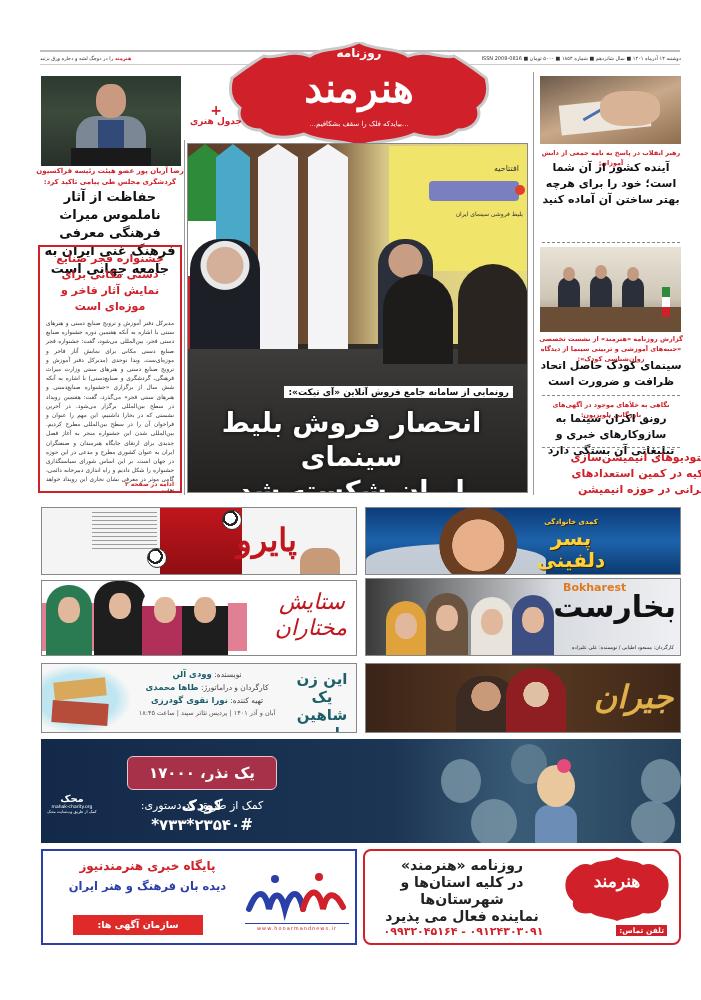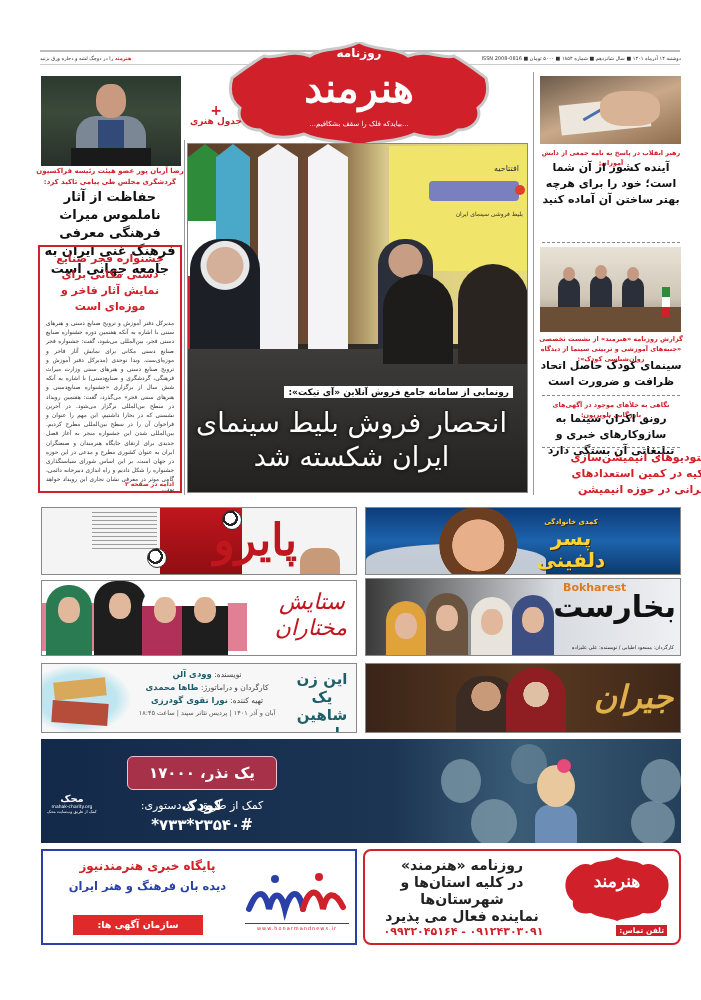--- a/index.html
+++ b/index.html
@@ -46,21 +46,21 @@
   .pm-wall { position: absolute; left: 0; top: 0; width: 341px; height: 200px; background: linear-gradient(90deg,#5a3e2a 0%, #6c4a32 40%, #d8c98a 58%, #e8dd7a 100%); }
   .pm-banner { position: absolute; left: 201px; top: 2px; width: 140px; height: 125px; background: #f0e46a; }
   .pm-banner .t1 { position: absolute; right: 10px; top: 18px; font-size: 8px; color: #333; letter-spacing: 3px; }
   .pm-banner .t2 { position: absolute; right: 10px; top: 35px; width: 90px; height: 20px; background: #7a7fc0; border-radius: 4px; }
   .pm-banner .t2 .dot { position: absolute; right: -6px; top: 4px; width: 10px; height: 10px; border-radius: 50%; background: #e0402a; }
   .pm-banner .t3 { position: absolute; right: 6px; top: 64px; font-size: 6px; color: #333; }
   .pm-flag { position: absolute; top: 0; width: 34px; height: 220px; clip-path: polygon(0 6%, 50% 0, 100% 6%, 100% 100%, 0 100%); }
   .pm-person { position: absolute; }
   .pm-table { position: absolute; left: 0; top: 205px; width: 341px; height: 145px; background: linear-gradient(180deg,#3e3c3a 0%, #22211f 100%); }
   .pm-caption-box { position: absolute; right: 14px; top: 242px; background: #fff; padding: 1px 4px; font-size: 9px; font-weight: bold; color: #111; white-space: nowrap; }
-  .pm-title { position: absolute; left: 0; right: 12px; top: 262px; text-align: center; font-size: 27px; font-weight: normal; color: #fff; line-height: 34px;
+  .pm-title { position: absolute; left: 0; right: 12px; top: 262px; text-align: center; font-size: 27px; font-weight: bold; color: #fff; line-height: 34px;
               text-shadow: -1px -1px 0 #222, 1px -1px 0 #222, -1px 1px 0 #222, 1px 1px 0 #222, 0 0 4px #000; }
 
   
   .lead-kicker { position: absolute; left: 35px; top: 166px; width: 150px; text-align: center; color: #d0202a; font-size: 7px; font-weight: bold; line-height: 11px; }
   .lead-title { position: absolute; left: 35px; top: 188px; width: 150px; text-align: center; font-size: 13px; font-weight: bold; line-height: 18px; color: #111; }
   .box-left { position: absolute; left: 38px; top: 245px; width: 144px; height: 248px; border: 2px solid #d0202a; padding: 4px 6px; }
   .box-left .bt { text-align: center; color: #d0202a; font-size: 11px; font-weight: bold; line-height: 16px; }
   .box-left .bb { margin-top: 4px; font-size: 5.8px; line-height: 9.2px; text-align: justify; color: #333; }
   .box-left .cont { position: absolute; right: 6px; bottom: 4px; font-size: 6px; font-weight: bold; color: #d0202a; }
 
@@ -69,21 +69,21 @@
   .rc-title { position: absolute; left: 538px; width: 146px; text-align: center; font-size: 11px; font-weight: bold; line-height: 16px; color: #111; }
   .rc-title.red { color: #d0202a; }
   .rc-sep { position: absolute; left: 542px; width: 138px; height: 1px; border-top: 1px dashed #888; }
   .vline { position: absolute; width: 1px; background: #9a9a9a; }
 
   
   .ad { position: absolute; overflow: hidden; border: 1px solid #888; }
   .ad-payro { left: 41px; top: 507px; width: 316px; height: 68px; background: #f4f4f4; }
   .ad-payro .red-block { position: absolute; left: 118px; top: 0; width: 82px; height: 68px; background: linear-gradient(180deg,#c0161d 0%, #8e0e12 100%); }
   .ad-payro .credits { position: absolute; left: 50px; top: 4px; width: 65px; height: 40px; background: repeating-linear-gradient(180deg,#555 0 1px, transparent 1px 4px); opacity: .55; }
-  .ad-payro .title { position: absolute; left: 205px; top: 0; width: 50px; font-size: 44px; font-weight: bold; color: #c0161d; font-family: "DejaVu Serif", serif; line-height: 64px; }
+  .ad-payro .title { position: absolute; left: 205px; top: 0; width: 50px; font-size: 32px; font-weight: bold; color: #c0161d; font-family: "DejaVu Serif", serif; line-height: 64px; }
   .ball { position: absolute; border-radius: 50%; background: radial-gradient(circle at 40% 40%, #fff 0 35%, #222 36% 50%, #fff 51%); border: 1px solid #333; }
   .ad-payro .player { position: absolute; left: 140px; top: 40px; width: 40px; height: 28px; border-radius: 14px 14px 0 0; background: #c79a7a; }
 
   .ad-dolphin { left: 365px; top: 507px; width: 316px; height: 68px; background: linear-gradient(180deg,#0d3c7a 0%, #1d63ab 50%, #0c3a70 100%); }
   .ad-dolphin .boy { position: absolute; left: 60px; top: 0; width: 95px; height: 68px; border-radius: 40% 40% 0 0; background: radial-gradient(circle at 55% 55%, #e8b08a 0 40%, #6b3e22 41% 60%, transparent 61%); }
   .ad-dolphin .shell { position: absolute; left: 0; top: 36px; width: 180px; height: 32px; border-radius: 50% 50% 0 0; background: #d6d9de; opacity: .9; }
   .ad-dolphin .logo { position: absolute; left: 170px; top: 10px; font-size: 20px; font-weight: bold; color: #ffd23a; line-height: 22px; text-shadow: 1px 1px 0 #3a2300; text-align: center; width: 70px; }
   .ad-dolphin .logo .s { font-size: 7px; display: block; line-height: 9px; }
 
   .ad-mokhtar { left: 41px; top: 580px; width: 316px; height: 76px; background: #fff; }

